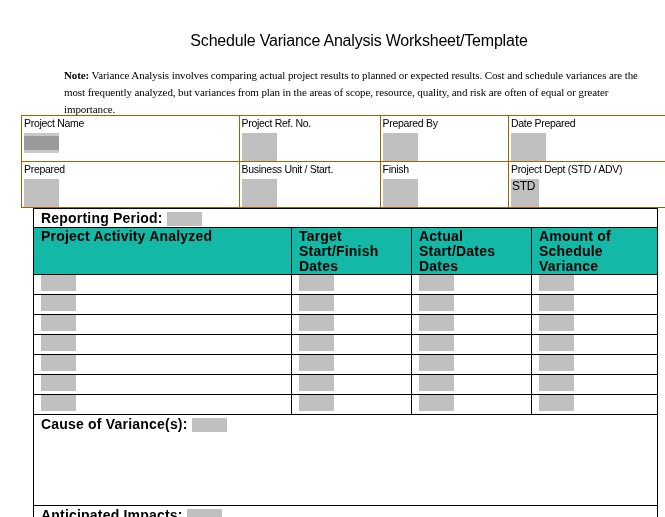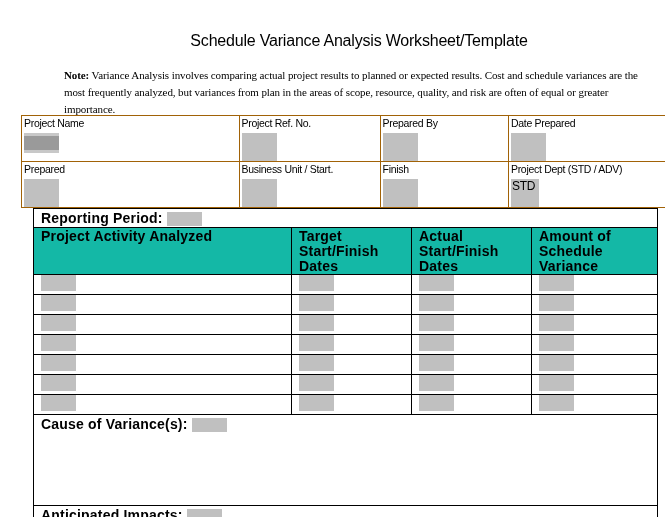--- a/index.html
+++ b/index.html
@@ -77,21 +77,21 @@
       <col style="width:120px">
       <col style="width:126px">
     </colgroup>
   <tbody>
       <tr class="rp">
     <td colspan="4"><span>Reporting Period:</span> <span class="field" style="height:14px"></span></td>
   </tr>
   <tr class="hdr">
     <td>Project Activity Analyzed</td>
     <td>Target Start/Finish Dates</td>
-    <td>Actual Start/Finish Dates</td>
+    <td>Actual Start/Dates Dates</td>
     <td>Amount of Schedule Variance</td>
   </tr>
   <tr class="row">
     <td><span class="field"></span></td>
     <td><span class="field"></span></td>
     <td><span class="field"></span></td>
     <td><span class="field"></span></td>
   </tr>
   <tr class="row">
     <td><span class="field"></span></td>

